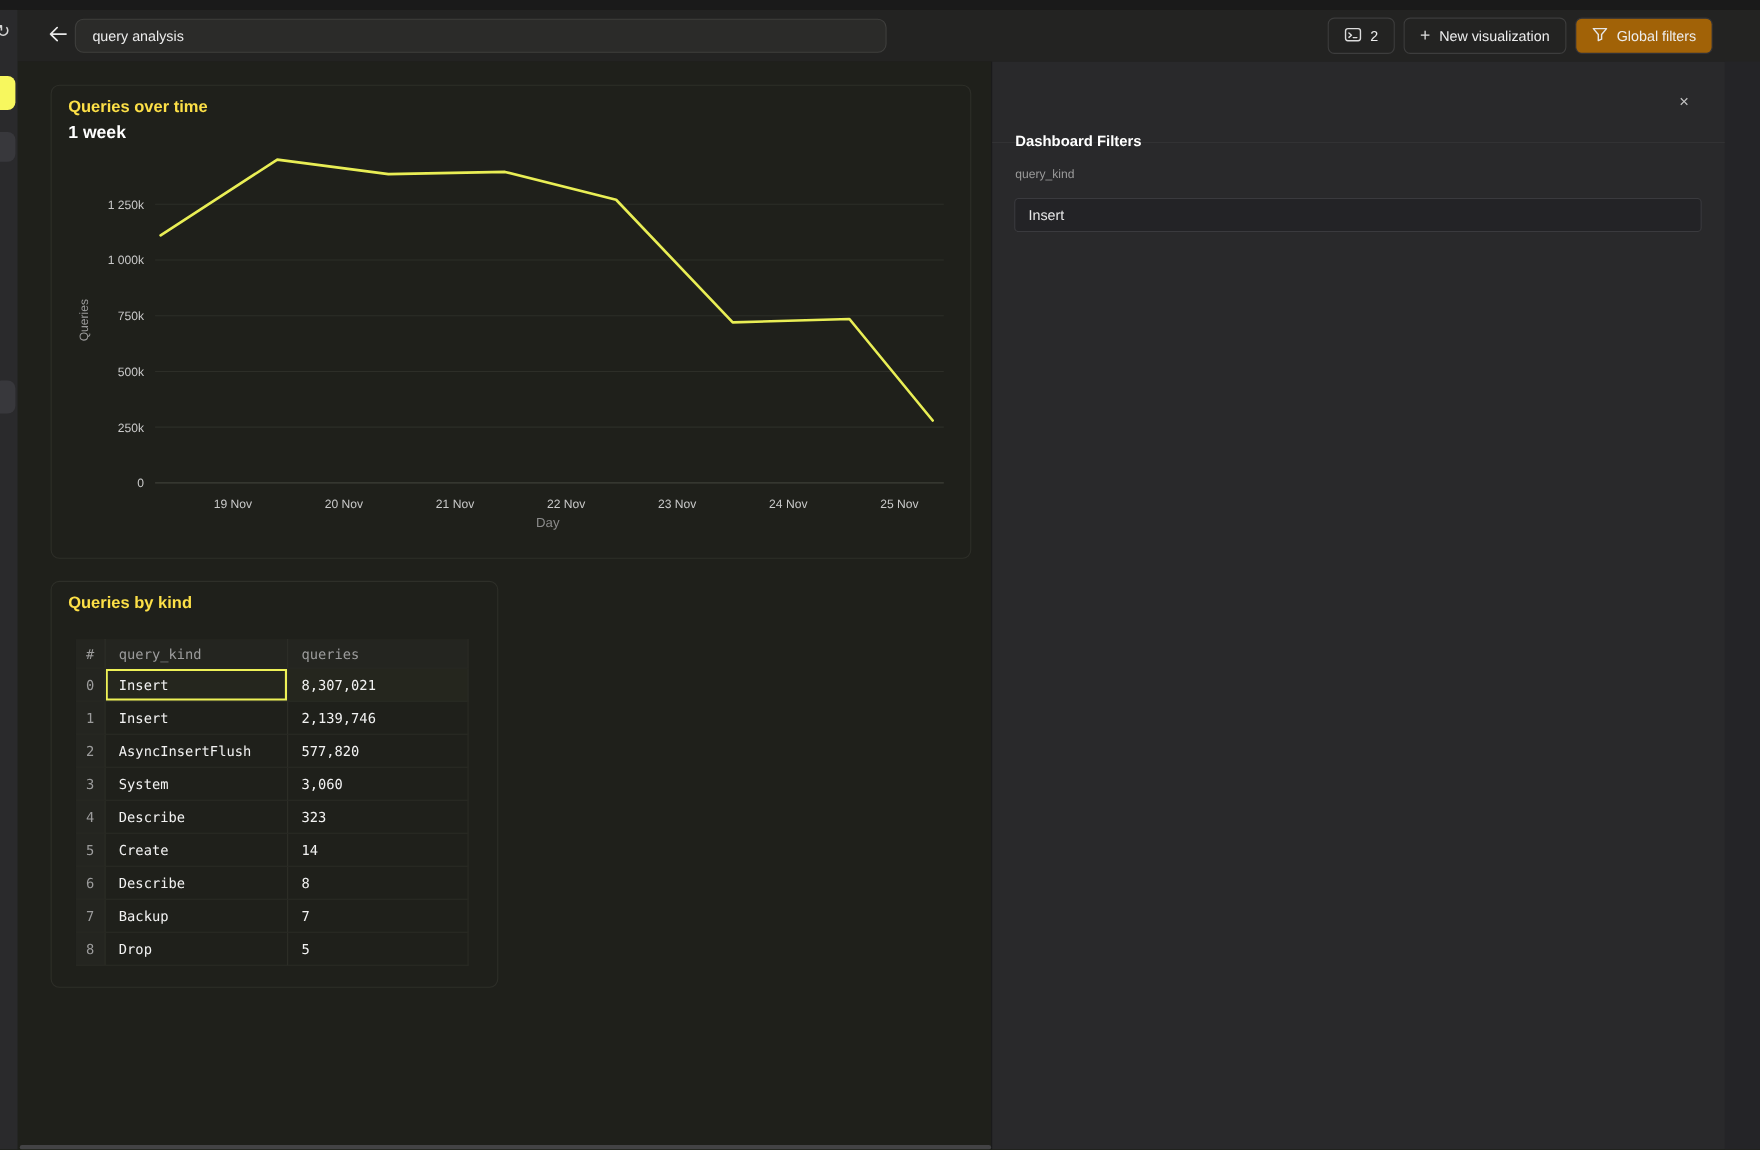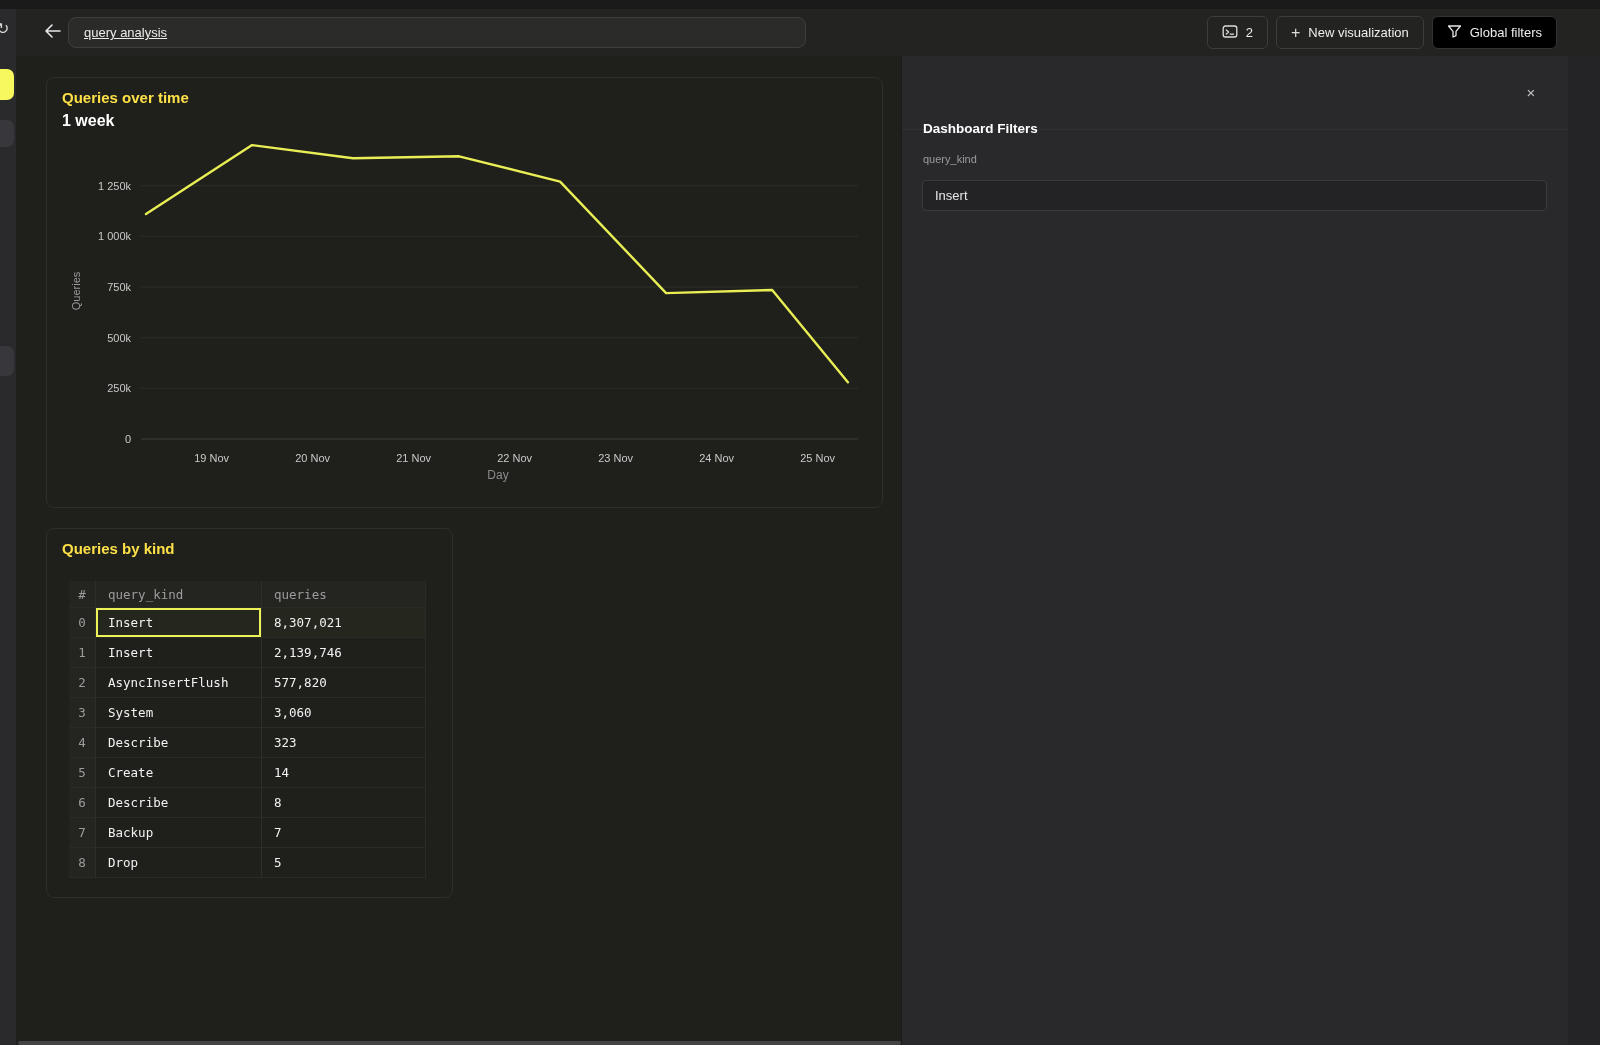--- a/index.html
+++ b/index.html
@@ -21,29 +21,28 @@
   .rail-item.g2 { top:337px; height:30px; background:#38383c; }
 
   
   .topbar { position:absolute; top:9px; left:16px; right:0; height:47px; background:#232322; display:flex; align-items:center; }
   .back-btn { margin-left:24px; width:24px; height:24px; background:none; border:none; cursor:pointer; display:flex; align-items:center; justify-content:center; flex:none; }
   .title-input {
     margin-left:4px; width:738px; height:31px; flex:none;
     background:#2b2b29; border:1px solid #3f3f3d; border-radius:8px;
     color:#ececec; font-size:13px; padding:0 15px; outline:none;
     font-family:"Liberation Sans", sans-serif;
-    text-decoration:underline;
   }
   .topbar-actions { position:absolute; right:43px; top:7px; display:flex; gap:8px; }
   .tb-btn {
     height:33px; display:flex; align-items:center; gap:8px; padding:0 14px;
     background:#232322; border:1px solid #3d3d3d; border-radius:6px;
     color:#ededed; font-size:13px; cursor:pointer; font-family:"Liberation Sans", sans-serif;
   }
-  .tb-btn.filled { background:#000000; border-color:#323237; }
+  .tb-btn.filled { background:#a16207; border-color:#323237; }
   .tb-btn .plus { font-size:16px; line-height:1; color:#dcdcdc; }
 
   
   .canvas { position:absolute; top:56px; left:16px; width:885px; bottom:0; background:#1f201b; }
   .card { position:absolute; border:1px solid #2e2f29; border-radius:8px; background:#1f201b; }
   .chart-card { left:30px; top:21px; width:837px; height:431px; }
   .table-card { left:30px; top:472px; width:407px; height:370px; }
   .card-title { position:absolute; left:15px; top:11px; font-size:15px; font-weight:700; color:#fde047; }
   .card-subtitle { position:absolute; left:15px; top:34px; font-size:16px; font-weight:700; color:#fff; }
   .chart-svg { position:absolute; left:0; top:0; width:837px; height:431px; font-family:"Liberation Sans", sans-serif; }

